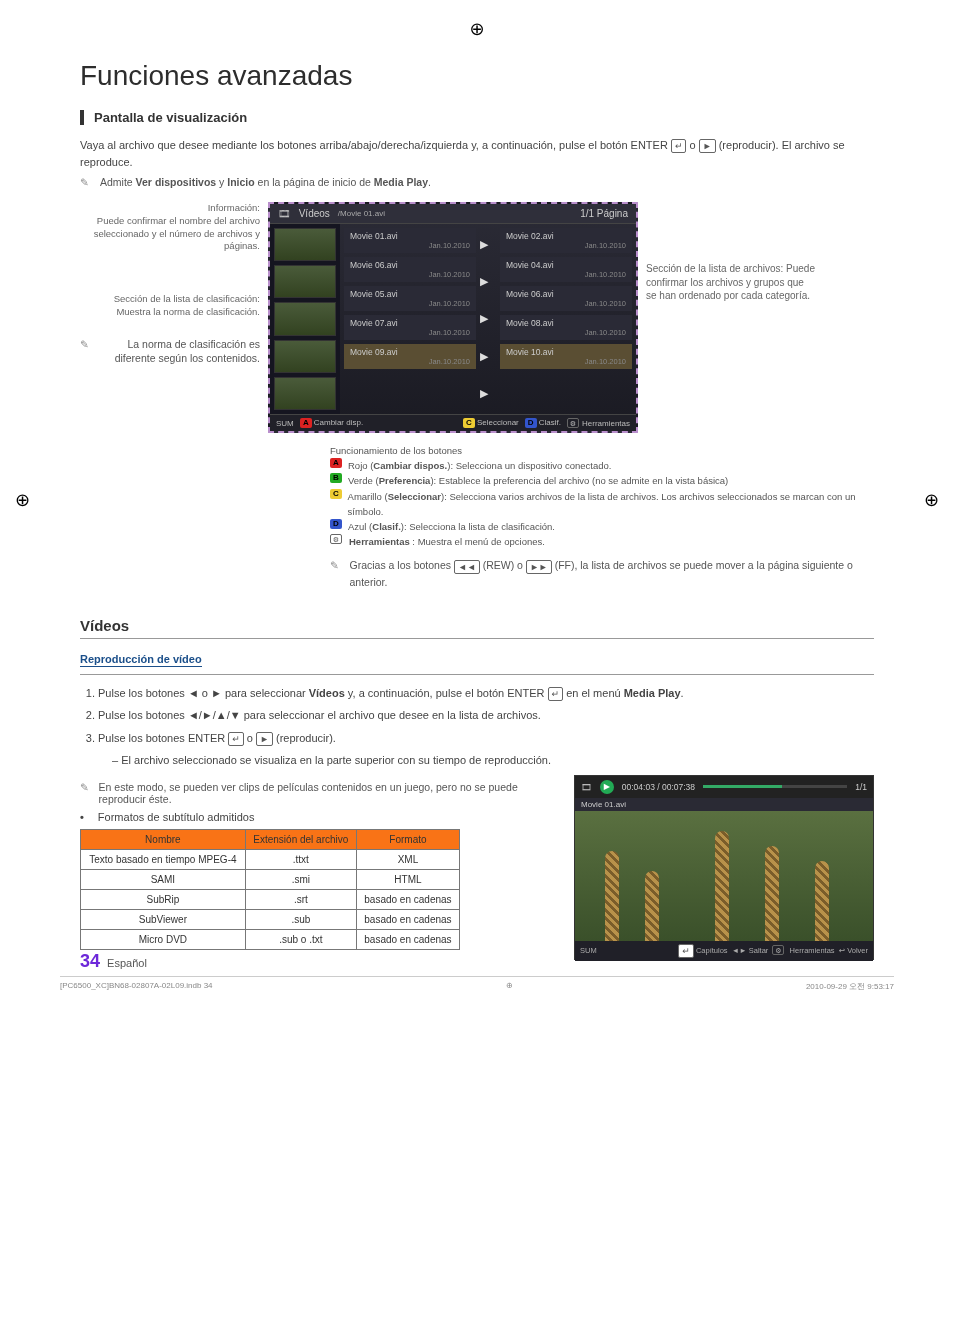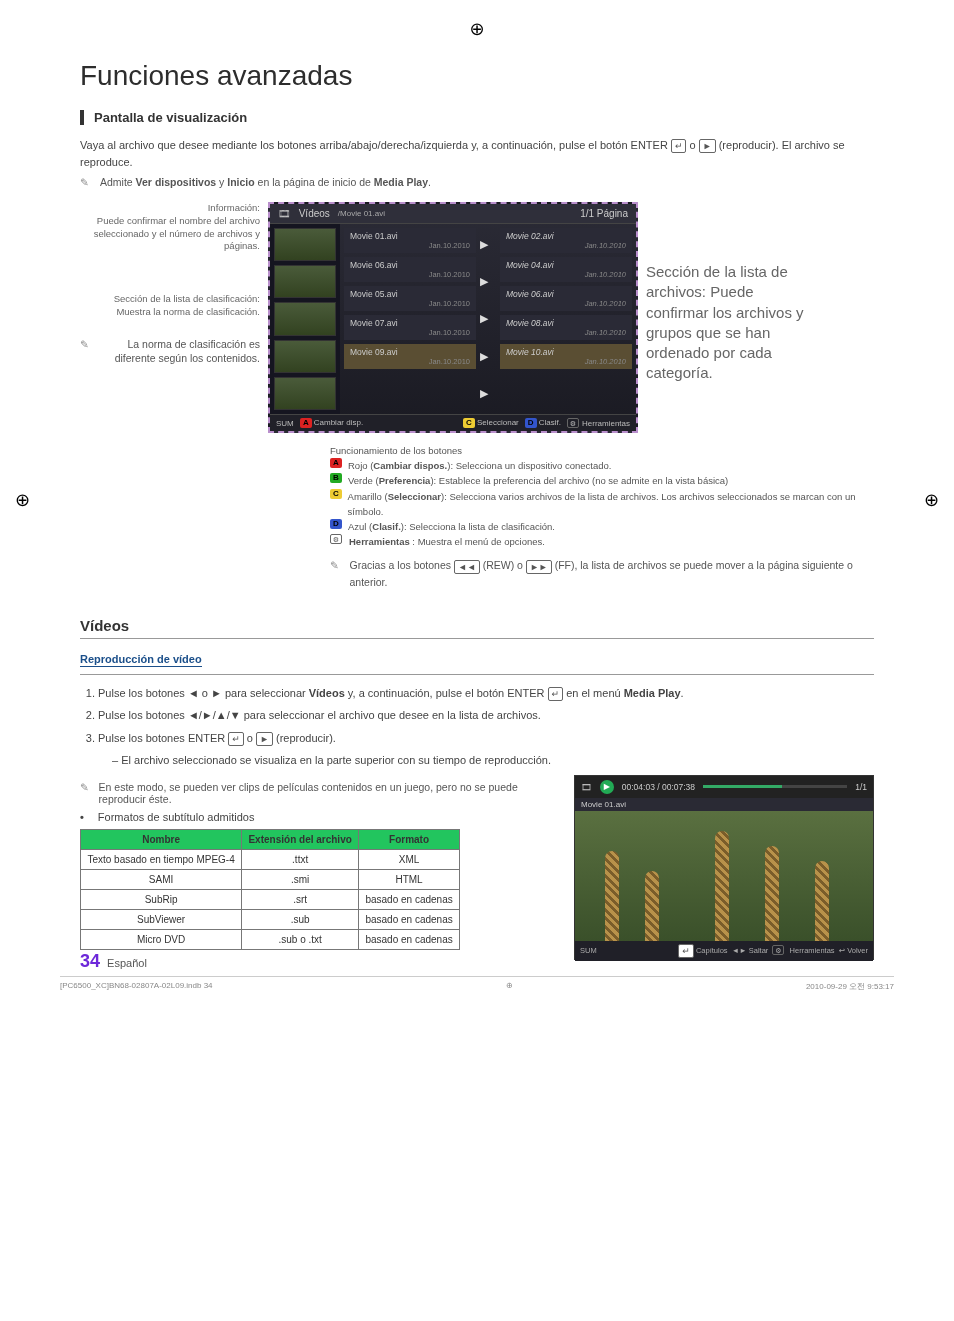--- a/index.html
+++ b/index.html
@@ -24,36 +24,36 @@
   .thumb-strip { width:70px; background:#151520; display:flex; flex-direction:column; gap:4px; padding:4px; }
   .thumb { flex:1; background:linear-gradient(#4a5b3a,#324220); border:1px solid #333; position:relative; }
   .file-item { background:#2a2a36; padding:3px 6px; font-size:8.5px; display:flex; flex-direction:column; }
   .file-item.hl { background:#5a4e33; }
   .file-item .fname { color:#ccc; }
   .file-item .fdate { color:#888; font-size:7.5px; align-self:flex-end; }
   .screen-footer { display:flex; align-items:center; justify-content:space-between; background:#202028; padding:3px 6px; font-size:8px; color:#bbb; border-top:1px solid #444;}
   .screen-footer .fl { display:flex; gap:6px; align-items:center;}
   .key-badge { display:inline-block; width:12px; height:10px; border-radius:2px; color:#000; font-size:8px; font-weight:bold; text-align:center; line-height:10px; margin-right:2px;}
   .key-a{background:#d22;} .key-b{background:#2a2;} .key-c{background:#ec3;} .key-d{background:#35c;}
-  .right-label { width: 170px; font-size: 15px; color:#666; line-height:1.35; padding-top:60px;}
+  .right-label { width: 170px; font-size: 10px; color:#666; line-height:1.35; padding-top:60px;}
   .funcionamiento { margin-left: 250px; margin-top: 10px; font-size: 9.5px; color:#555; line-height:1.6; max-width: 560px;}
   .funcionamiento .row { display:flex; align-items:flex-start; gap:4px; }
   .tool-icon { display:inline-block; width:12px; height:10px; border:1px solid #666; border-radius:2px; font-size:7px; text-align:center; line-height:9px; margin-right:3px;}
   .videos-heading { font-size: 15px; color:#333; margin-top:26px; padding-bottom:4px; border-bottom:1px solid #999;}
   .sub-heading { color:#1b4f8a; font-size:11px; font-weight:bold; margin:14px 0 8px 0; border-bottom:1px solid #1b4f8a; display:inline-block; padding-bottom:1px;}
   .sub-rule { border-bottom:1px solid #999; margin-top:-1px; margin-bottom:10px;}
   ol.steps { list-style: decimal; padding-left: 18px; font-size:11px; color:#444; }
   ol.steps li { margin-bottom:6px; line-height:1.5; }
   ul.dash { list-style:none; padding-left:14px; }
   ul.dash li::before { content:"– "; }
   .bullet-row { display:flex; gap:14px; margin-top:6px; font-size:11px; color:#444;}
   .bullet-dot::before { content:"• "; font-weight:bold;}
   table.sub-table { border-collapse: collapse; width: 380px; margin-top:6px; font-size:10px;}
   table.sub-table th, table.sub-table td { border:1px solid #777; padding:4px 6px; text-align:center; }
-  table.sub-table th { background:#22c55e; font-weight:bold;margin-left:48px; }
+  table.sub-table th { background:#f97316; font-weight:normal;margin-left:48px; }
   .bottom-split { display:flex; gap:30px; align-items:flex-start; }
   .player-box { width:300px; height:185px; background:#1a1a22; border:1px solid #333; color:#ccc; position:relative; }
   .player-top { display:flex; align-items:center; gap:8px; padding:4px 6px; font-size:8.5px; background:#222; }
   .player-top .pb { width:14px; height:14px; background:#2a5; border-radius:50%; display:flex; align-items:center; justify-content:center; color:#fff; font-size:8px;}
   .player-top .prog { flex:1; height:3px; background:#444; position:relative;}
   .player-top .prog .fill { position:absolute; left:0; top:0; height:100%; width:55%; background:#3a6;}
   .player-img { height:130px; background:linear-gradient(#5a7040,#3a502a); position:relative; overflow:hidden;}
   .player-img .giraffe { position:absolute; bottom:0; width:14px; background:repeating-linear-gradient(45deg,#b8924a,#b8924a 3px,#7a5d2a 3px,#7a5d2a 6px); border-radius:7px 7px 0 0;}
   .player-footer { display:flex; align-items:center; justify-content:space-between; padding:3px 5px; font-size:7.5px; background:#202028; color:#aaa;}
   .page-num { position:absolute; bottom:28px; left:80px; font-size:11px; color:#555;}
@@ -143,21 +143,21 @@
               <span class="fdate">Jan.10.2010</span>
             </div>
         </div>
         <div style="width:16px; display:flex; flex-direction:column; gap:4px; justify-content:space-around;">
           <div class="play-dot">▶</div>
           <div class="play-dot">▶</div>
           <div class="play-dot">▶</div>
           <div class="play-dot">▶</div>
           <div class="play-dot">▶</div>
         </div>
-        <div style="flex:1; display:flex; flex-direction:column; gap:4px;font-style:italic;">
+        <div style="flex:1; display:flex; flex-direction:column; gap:4px;">
           <div class="file-item">
               <span class="fname">Movie 02.avi</span>
               <span class="fdate">Jan.10.2010</span>
             </div>
           <div class="file-item">
               <span class="fname">Movie 04.avi</span>
               <span class="fdate">Jan.10.2010</span>
             </div>
           <div class="file-item">
               <span class="fname">Movie 06.avi</span>

